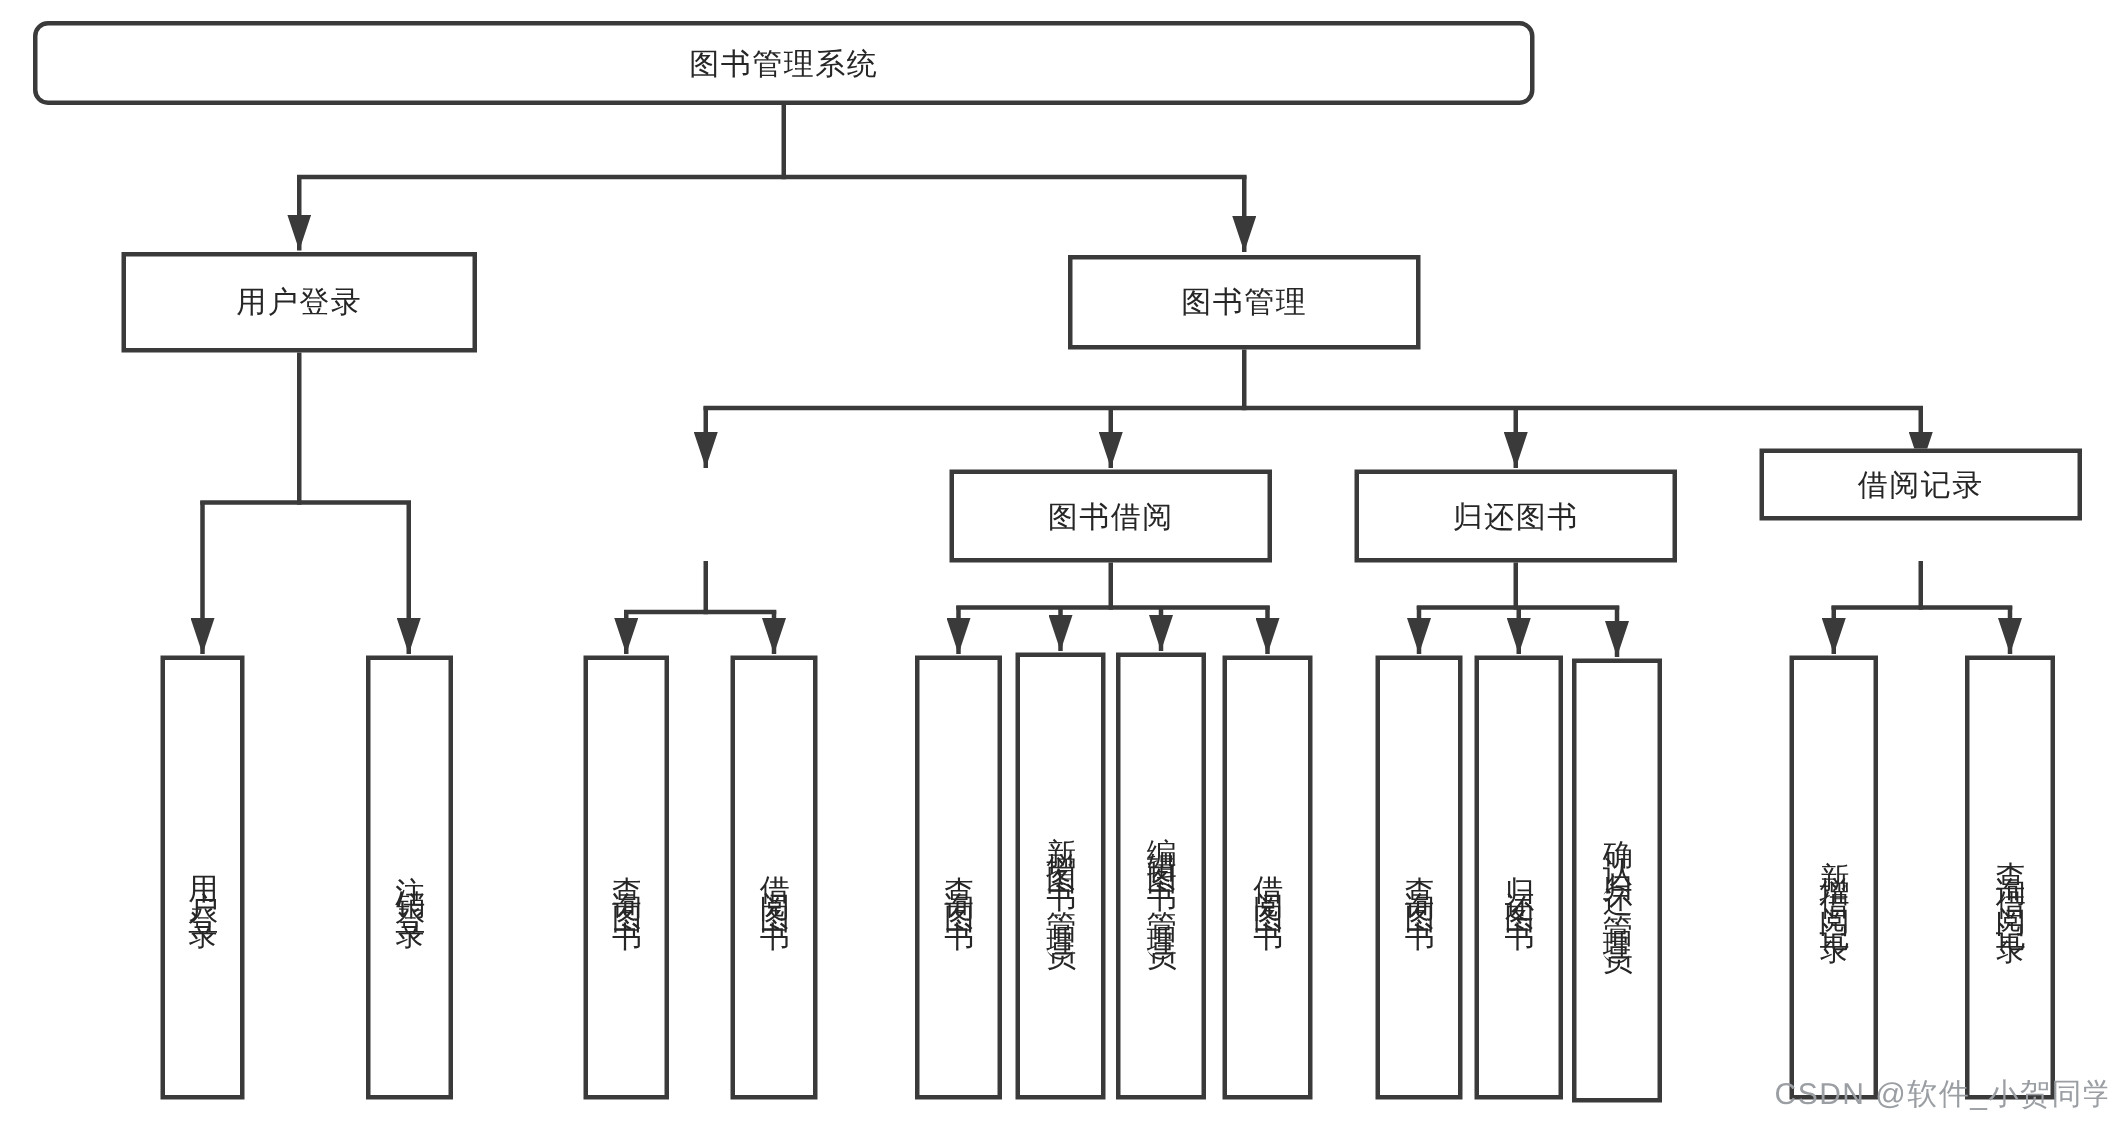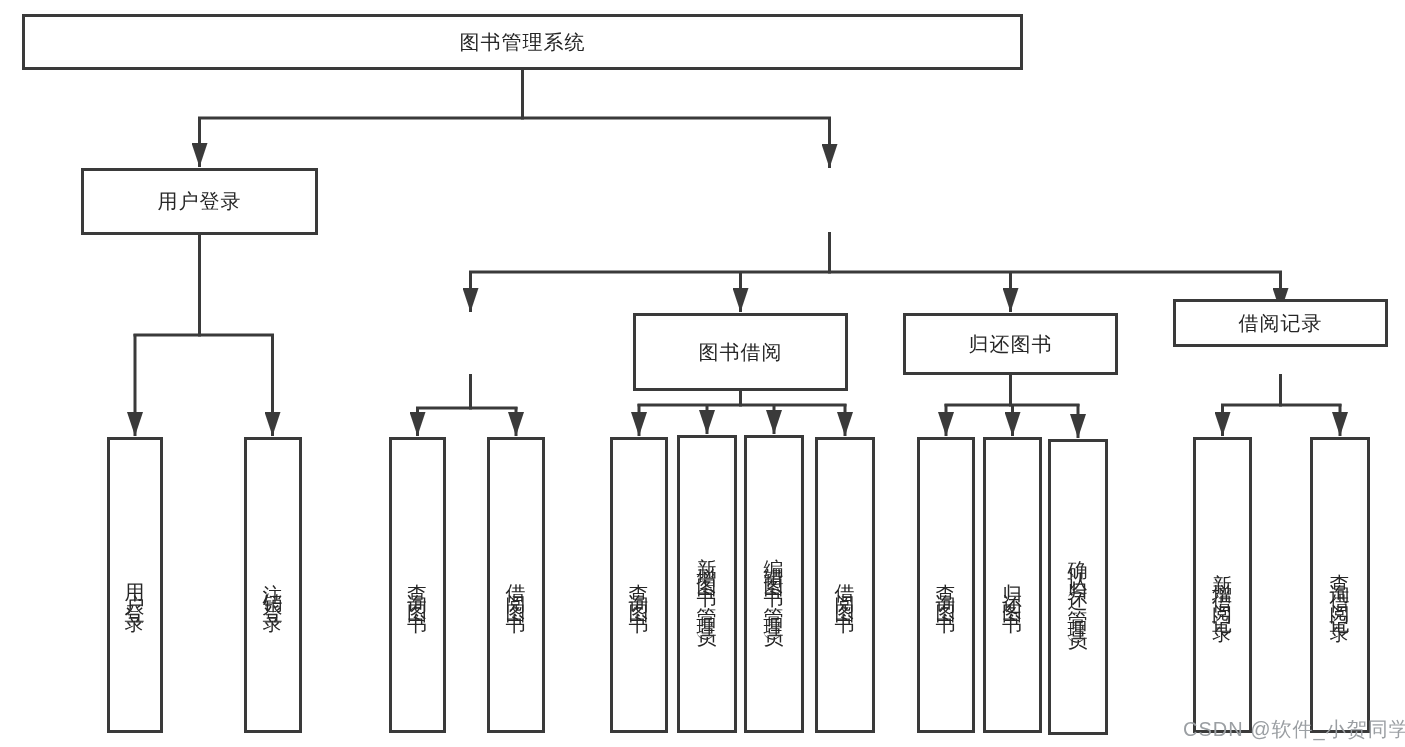--- a/index.html
+++ b/index.html
@@ -117,25 +117,26 @@
     </g>
 
     <g>
       <line x1="1280.5" y1="374" x2="1280.5" y2="406.5"></line>
       <line x1="1221" y1="405" x2="1341.5" y2="405"></line>
       <line x1="1222.5" y1="404" x2="1222.5" y2="436" marker-end="url(#arrowhead)"></line>
       <line x1="1340" y1="404" x2="1340" y2="436" marker-end="url(#arrowhead)"></line>
     </g>
   </svg>
 
-  <div class="box" style="left:22px; top:14px; width:1001px; height:56px;">图书管理系统</div>
+  <div class="box" style="left:22px; top:14px; width:1001px; height:56px;border-radius:10px;">图书管理系统</div>
 
   <div class="box" style="left:81px; top:168px; width:237px; height:67px;">用户登录</div>
+  <div class="box" style="left:712px; top:170px; width:235px; height:63px;">图书管理</div>
 
-  <div class="box" style="left:633px; top:313px; width:215px; height:78px;">图书借阅</div>
+  <div class="box" style="left:633px; top:313px; width:215px; height:62px;">图书借阅</div>
   <div class="box" style="left:903px; top:313px; width:215px; height:62px;">归还图书</div>
   <div class="box" style="left:1173px; top:299px; width:215px; height:48px;text-align:center;">借阅记录</div>
 
   <div class="box v" style="left:107px; top:437px; width:56px; height:296px;">用户登录</div>
   <div class="box v" style="left:244px; top:437px; width:58px; height:296px;">注销登录</div>
 
   <div class="box v" style="left:389px; top:437px; width:57px; height:296px;">查询图书</div>
   <div class="box v" style="left:487px; top:437px; width:58px; height:296px;">借阅图书</div>
 
   <div class="box v" style="left:610px; top:437px; width:58px; height:296px;">查询图书</div>

